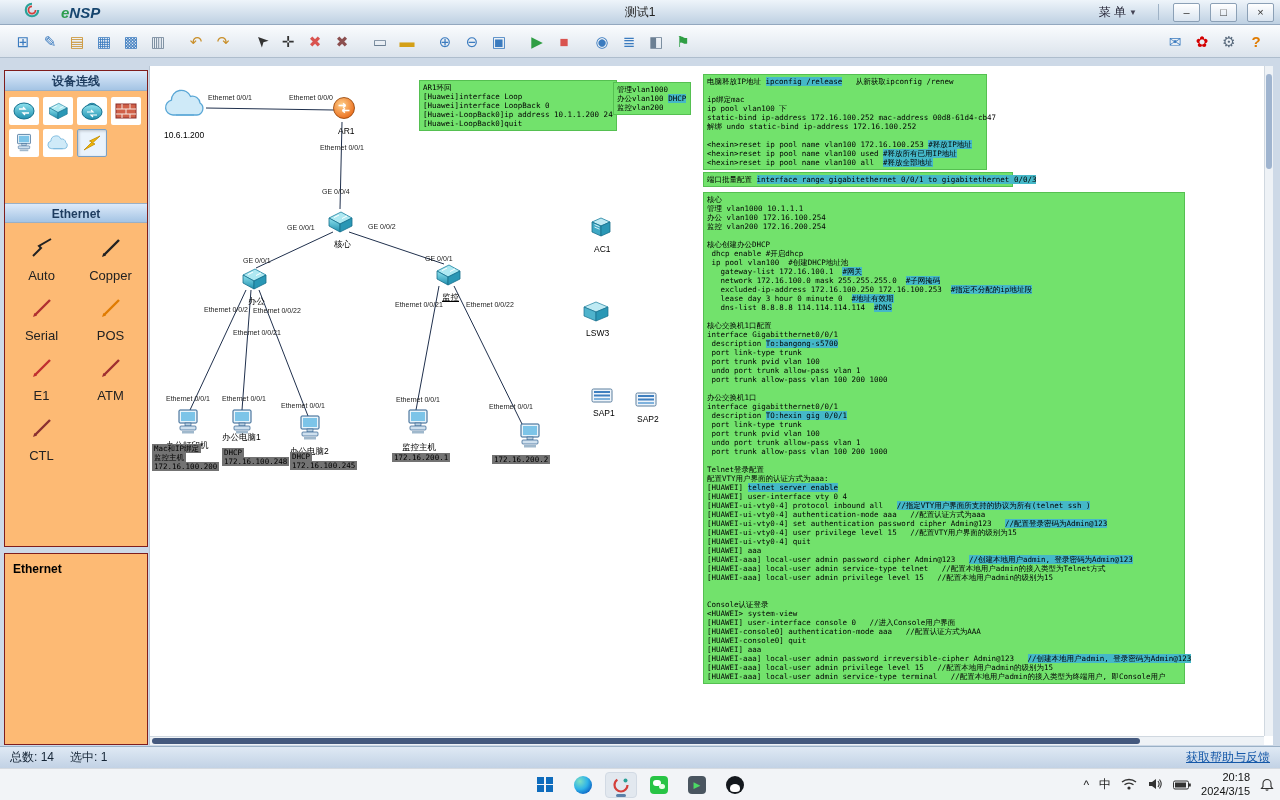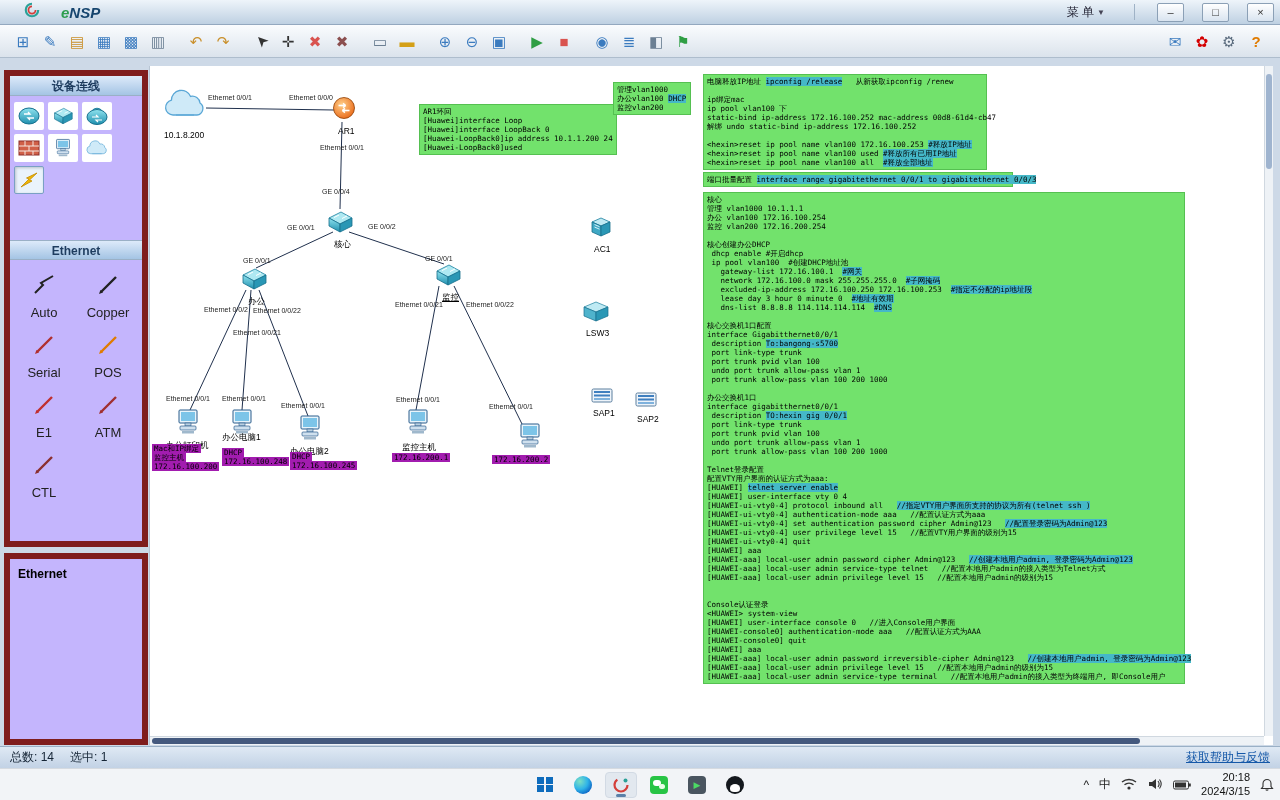--- a/index.html
+++ b/index.html
@@ -5,37 +5,37 @@
 *{margin:0;padding:0;box-sizing:border-box;}
 html,body{width:1280px;height:800px;overflow:hidden;font-family:"Liberation Sans","DejaVu Sans",sans-serif;background:#cdd9e7;}
 .window{position:absolute;left:0;top:0;width:1280px;height:768px;background:#cdd9e7;}
 
 
 .titlebar{position:absolute;left:0;top:0;right:0;height:25px;background:linear-gradient(#eef4fa,#bed0e2);border-bottom:1px solid #93a8bf;display:flex;align-items:center;}
 .logo{display:flex;align-items:center;gap:21px;padding-left:24px;z-index:2;}
 .logo-text{font-weight:bold;font-size:15px;font-style:italic;color:#16456e;}
 .logo-text .e{color:#2e9e4f;}
 .title-center{position:absolute;left:0;right:0;text-align:center;font-size:12px;color:#222;}
-.win-right{margin-left:auto;display:flex;align-items:center;gap:18px;padding-right:6px;z-index:2;}
+.win-right{margin-left:auto;display:flex;align-items:center;gap:10px;padding-right:6px;z-index:2;}
 .menu-btn{font-size:12px;color:#223;display:flex;align-items:center;gap:3px;padding:2px 6px;border:1px solid transparent;}
 .menu-btn .caret{font-size:8px;color:#445;}
 .tb-sep{width:1px;height:16px;background:#9fb2c6;margin:0 4px;}
 .win-btn{width:27px;height:19px;border:1px solid #8ba0b6;background:linear-gradient(#ffffff,#d9e4f0);display:flex;align-items:center;justify-content:center;font-size:11px;color:#333;border-radius:2px;}
 
 
 .toolbar{position:absolute;top:25px;left:0;right:0;height:33px;background:linear-gradient(#fafcfe,#dbe3ec);border-bottom:1px solid #aebdcd;display:flex;align-items:center;padding:0 10px;}
 .tb-left,.tb-right{display:flex;align-items:center;}
 .tb-right{margin-left:auto;}
 .ticon{width:26px;height:26px;display:flex;align-items:center;justify-content:center;border:1px solid transparent;border-radius:3px;margin-right:1px;}
 .ticon.gap{margin-right:12px;}
 .tg{font-size:15px;line-height:1;display:inline-block;}
 
 
 .sidebar{position:absolute;left:4px;top:70px;width:144px;height:675px;}
-.panel{position:absolute;left:0;right:0;background:#c4b5fd;border:6px solid #7f1d1d;}
+.panel{position:absolute;left:0;right:0;background:#fdba74;border:1px solid #7f1d1d;}
 .panel.devices{top:0;height:477px;}
 .panel.desc{top:483px;bottom:0;padding:8px;}
 .panel-header{height:20px;background:linear-gradient(#ddeafa,#a4c4e4);border-bottom:1px solid #9ab0c6;text-align:center;font-size:12px;font-weight:bold;color:#1e3c5f;line-height:20px;}
 .section-header{margin-top:40px;border-top:1px solid #9ab0c6;}
 .cat-grid{display:flex;flex-wrap:wrap;padding:6px 4px;gap:4px;}
 .cat{width:30px;height:28px;display:flex;align-items:center;justify-content:center;border:1px solid transparent;border-radius:2px;background:#fff;}
 .cat svg{width:24px;height:20px;}
 .cat.sel{border:1px solid #7aa0c4;background:#eaf3fc;box-shadow:inset 1px 1px 3px rgba(0,0,0,.2);}
 .link-grid{display:grid;grid-template-columns:1fr 1fr;padding:8px 2px 0 2px;row-gap:8px;}
 .ltcell{display:flex;flex-direction:column;align-items:center;gap:3px;}
@@ -46,21 +46,21 @@
 
 
 .canvas{position:absolute;left:149px;top:66px;width:1124px;height:679px;background:#fff;border-left:1px solid #b9c6d4;overflow:hidden;}
 #linkLayer{position:absolute;left:0;top:0;}
 #linkLayer line{stroke:#20304d;stroke-width:1;}
 .dev{position:absolute;}
 .dev svg{display:block;}
 .devlabel{position:absolute;font-size:8.5px;color:#000;white-space:nowrap;}
 .plabel{position:absolute;font-size:7px;color:#222;white-space:nowrap;}
 .pctag{position:absolute;}
-.pctag .tagline{display:block;width:max-content;background:#a21caf;font:7.5px/9px "DejaVu Sans Mono",monospace;color:#000;padding:0 2px;}
+.pctag .tagline{display:block;width:max-content;background:#737373;font:7.5px/9px "DejaVu Sans Mono",monospace;color:#000;padding:0 2px;}
 .note{position:absolute;background:#72e26c;border:1px solid rgba(0,90,0,.25);padding:2px 3px;font:7.5px/9px "DejaVu Sans Mono",monospace;color:#000;white-space:pre;}
 .note .hl{background:#45b8c8;}
 .vscroll{position:absolute;right:0;top:0;width:9px;bottom:9px;background:#eef2f6;border-left:1px solid #d0d8e0;}
 .vthumb{position:absolute;top:8px;left:1px;width:6px;height:95px;background:#9fb4cf;border-radius:3px;}
 .hscroll{position:absolute;left:0;right:9px;bottom:0;height:9px;background:#eef2f6;border-top:1px solid #d0d8e0;}
 .hthumb{position:absolute;left:2px;top:1px;height:6px;width:988px;background:#44597e;border-radius:3px;}
 
 
 .statusbar{position:absolute;left:0;right:0;top:746px;height:22px;background:linear-gradient(#dfe9f4,#c2d2e5);border-top:1px solid #9ab0c6;display:flex;align-items:center;font-size:12px;color:#152536;padding:0 10px;}
 .statusbar .sp{margin-right:16px;}
@@ -105,20 +105,21 @@
 <div class="window">
 
   <div class="titlebar">
     <div class="logo">
       <span><svg width="16" height="16" viewBox="0 0 18 18">
             <path d="M9 2a7 7 0 1 0 7 7" stroke="#2aa198" stroke-width="2.4" fill="none"></path>
             <path d="M9 5a4 4 0 1 0 4 4" stroke="#d43f3a" stroke-width="2" fill="none"></path>
           </svg></span>
       <span class="logo-text"><span class="e">e</span><span>NSP</span></span>
     </div>
+    <div class="title-center">测试1</div>
     <div class="win-right">
       <div class="menu-btn">
           <span>菜 单</span>
           <span class="caret">▼</span>
         </div>
       <div class="tb-sep"></div>
       <div class="win-btn">–</div>
       <div class="win-btn">□</div>
       <div class="win-btn">×</div>
     </div>
@@ -354,21 +355,21 @@
       </div>
     <div class="hscroll">
         <div class="hthumb"></div>
       </div>
   <div class="dev" style="left: 12px; top: 22px;">
         <svg width="46" height="32" viewBox="0 0 46 32">
           <path d="M11 27 a7.5 7.5 0 0 1 -1.6 -14.8 A10 10 0 0 1 28.6 8.4 A7.6 7.6 0 0 1 38 15 a6.6 6.6 0 0 1 -3 12 z" fill="#cfeaf8" stroke="#5aa7d6" stroke-width="1.3"></path>
           <path d="M14 27h18" stroke="#5aa7d6" stroke-width="1" fill="none"></path>
         </svg>
       </div>
-      <div class="devlabel" style="left: 14px; top: 64px;">10.1.8.200</div>
+      <div class="devlabel" style="left: 14px; top: 64px;">10.6.1.200</div>
       <div class="dev" style="left: 182px; top: 30px;">
         <svg width="24" height="24" viewBox="0 0 24 24">
           <circle cx="12" cy="12" r="10.5" fill="url(#gOr)" stroke="#8f3d00" stroke-width="0.8"></circle>
           <g stroke="#fff" stroke-width="1.6" fill="none">
             <path d="M6.5 9.5h7"></path>
             <path d="M13.5 9.5l-2.4-2.2M13.5 9.5l-2.4 2.2"></path>
             <path d="M17.5 14.5h-7"></path>
             <path d="M10.5 14.5l2.4-2.2M10.5 14.5l2.4 2.2"></path>
           </g>
         </svg>
@@ -522,21 +523,21 @@
       <div class="pctag" style="left: 140px; top: 386px;">
         <span class="tagline">DHCP</span>
         <span class="tagline">172.16.100.245</span>
       </div>
       <div class="pctag" style="left: 242px; top: 387px;">
         <span class="tagline">172.16.200.1</span>
       </div>
       <div class="pctag" style="left: 342px; top: 389px;">
         <span class="tagline">172.16.200.2</span>
       </div>
-      <div class="note" style="left: 269px; top: 14px; width: 198px; margin-top: 24px;"><div class="nline">AR1环回</div><div class="nline">[Huawei]interface Loop</div><div class="nline">[Huawei]interface LoopBack 0</div><div class="nline">[Huawei-LoopBack0]ip address 10.1.1.200 24</div><div class="nline">[Huawei-LoopBack0]used</div></div>
+      <div class="note" style="left: 269px; top: 14px; width: 198px;"><div class="nline">AR1环回</div><div class="nline">[Huawei]interface Loop</div><div class="nline">[Huawei]interface LoopBack 0</div><div class="nline">[Huawei-LoopBack0]ip address 10.1.1.200 24</div><div class="nline">[Huawei-LoopBack0]quit</div></div>
       <div class="note" style="left: 463px; top: 16px; width: 78px;"><div class="nline">管理vlan1000</div><div class="nline"><span>办公vlan100 </span><span class="hl">DHCP</span></div><div class="nline">监控vlan200</div></div>
       <div class="note" style="left: 553px; top: 8px; width: 284px;"><div class="nline"><span>电脑释放IP地址 </span><span class="hl">ipconfig /release</span><span>   从新获取ipconfig /renew</span></div><div class="nline">&nbsp;</div><div class="nline">ip绑定mac</div><div class="nline">ip pool vlan100 下</div><div class="nline">static-bind ip-address 172.16.100.252 mac-address 00d8-61d4-cb47</div><div class="nline">解绑 undo static-bind ip-address 172.16.100.252</div><div class="nline">&nbsp;</div><div class="nline"><span>&lt;hexin&gt;reset ip pool name vlan100 172.16.100.253 </span><span class="hl">#释放IP地址</span></div><div class="nline"><span>&lt;hexin&gt;reset ip pool name vlan100 used </span><span class="hl">#释放所有已用IP地址</span></div><div class="nline"><span>&lt;hexin&gt;reset ip pool name vlan100 all  </span><span class="hl">#释放全部地址</span></div></div>
       <div class="note" style="left: 553px; top: 106px; width: 310px;"><div class="nline"><span>端口批量配置 </span><span class="hl">interface range gigabitethernet 0/0/1 to gigabitethernet 0/0/3</span></div></div>
       <div class="note" style="left: 553px; top: 126px; width: 482px;"><div class="nline">核心</div><div class="nline">管理 vlan1000 10.1.1.1</div><div class="nline">办公 vlan100 172.16.100.254</div><div class="nline">监控 vlan200 172.16.200.254</div><div class="nline">&nbsp;</div><div class="nline">核心创建办公DHCP</div><div class="nline"> dhcp enable #开启dhcp</div><div class="nline"> ip pool vlan100  #创建DHCP地址池</div><div class="nline"><span>   gateway-list 172.16.100.1  </span><span class="hl">#网关</span></div><div class="nline"><span>   network 172.16.100.0 mask 255.255.255.0  </span><span class="hl">#子网掩码</span></div><div class="nline"><span>   excluded-ip-address 172.16.100.250 172.16.100.253  </span><span class="hl">#指定不分配的ip地址段</span></div><div class="nline"><span>   lease day 3 hour 0 minute 0  </span><span class="hl">#地址有效期</span></div><div class="nline"><span>   dns-list 8.8.8.8 114.114.114.114  </span><span class="hl">#DNS</span></div><div class="nline">&nbsp;</div><div class="nline">核心交换机1口配置</div><div class="nline">interface Gigabitthernet0/0/1</div><div class="nline"><span> description </span><span class="hl">To:bangong-s5700</span></div><div class="nline"> port link-type trunk</div><div class="nline"> port trunk pvid vlan 100</div><div class="nline"> undo port trunk allow-pass vlan 1</div><div class="nline"> port trunk allow-pass vlan 100 200 1000</div><div class="nline">&nbsp;</div><div class="nline">办公交换机1口</div><div class="nline">interface gigabitthernet0/0/1</div><div class="nline"><span> description </span><span class="hl">TO:hexin gig 0/0/1</span></div><div class="nline"> port link-type trunk</div><div class="nline"> port trunk pvid vlan 100</div><div class="nline"> undo port trunk allow-pass vlan 1</div><div class="nline"> port trunk allow-pass vlan 100 200 1000</div><div class="nline">&nbsp;</div><div class="nline">Telnet登录配置</div><div class="nline">配置VTY用户界面的认证方式为aaa:</div><div class="nline"><span>[HUAWEI] </span><span class="hl">telnet server enable</span></div><div class="nline">[HUAWEI] user-interface vty 0 4</div><div class="nline"><span>[HUAWEI-ui-vty0-4] protocol inbound all   </span><span class="hl">//指定VTY用户界面所支持的协议为所有(telnet ssh )</span></div><div class="nline">[HUAWEI-ui-vty0-4] authentication-mode aaa   //配置认证方式为aaa</div><div class="nline"><span>[HUAWEI-ui-vty0-4] set authentication password cipher Admin@123   </span><span class="hl">//配置登录密码为Admin@123</span></div><div class="nline">[HUAWEI-ui-vty0-4] user privilege level 15   //配置VTY用户界面的级别为15</div><div class="nline">[HUAWEI-ui-vty0-4] quit</div><div class="nline">[HUAWEI] aaa</div><div class="nline"><span>[HUAWEI-aaa] local-user admin password cipher Admin@123   </span><span class="hl">//创建本地用户admin, 登录密码为Admin@123</span></div><div class="nline">[HUAWEI-aaa] local-user admin service-type telnet   //配置本地用户admin的接入类型为Telnet方式</div><div class="nline">[HUAWEI-aaa] local-user admin privilege level 15   //配置本地用户admin的级别为15</div><div class="nline">&nbsp;</div><div class="nline">&nbsp;</div><div class="nline">Console认证登录</div><div class="nline">&lt;HUAWEI&gt; system-view</div><div class="nline">[HUAWEI] user-interface console 0   //进入Console用户界面</div><div class="nline">[HUAWEI-console0] authentication-mode aaa   //配置认证方式为AAA</div><div class="nline">[HUAWEI-console0] quit</div><div class="nline">[HUAWEI] aaa</div><div class="nline"><span>[HUAWEI-aaa] local-user admin password irreversible-cipher Admin@123   </span><span class="hl">//创建本地用户admin, 登录密码为Admin@123</span></div><div class="nline">[HUAWEI-aaa] local-user admin privilege level 15   //配置本地用户admin的级别为15</div><div class="nline">[HUAWEI-aaa] local-user admin service-type terminal   //配置本地用户admin的接入类型为终端用户, 即Console用户</div></div>
     </div>
 
   <div class="statusbar">
     <span class="sp">总数: 14</span>
     <span class="sp">选中: 1</span>
     <span class="feedback">获取帮助与反馈</span>

